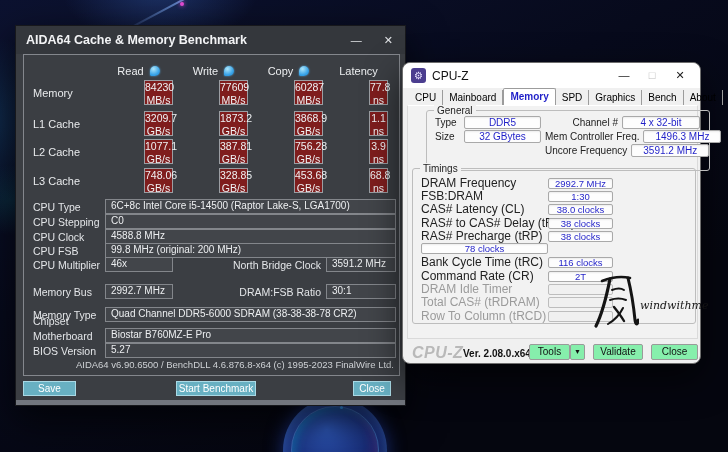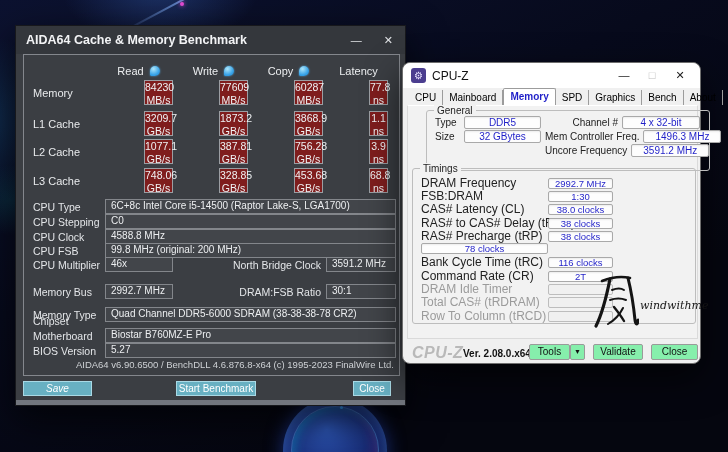--- a/index.html
+++ b/index.html
@@ -48,21 +48,21 @@
     padding-left:9px; padding-right:3px; height:13px; align-items:center; }
   .info-row.split { grid-template-columns:72px 68px 1fr 70px; }
   .info-label { font-size:10.5px; color:#e3e5e8; }
   .info-label2 { font-size:10.5px; color:#e3e5e8; text-align:right; padding-right:5px; }
   .info-box { height:15px; line-height:11px; font-size:10px; color:#edeff1; padding-left:5px;
     background:#42454a; border:1px solid #83868b; }
   .aida-footer { position:absolute; right:5px; top:304px; font-size:9.5px; color:#ced1d5; }
 
   .btn-teal { position:absolute; top:355px; height:15px; background:#68b0c2; border:1px solid #a9d9e5;
     color:#fff; font-size:10px; text-align:center; line-height:13px; cursor:default; }
-  .btn-save  { left:7px;   width:69px;font-style:italic; }
+  .btn-save  { left:7px;   width:53px; }
   .btn-start { left:160px; width:80px; }
   .btn-close { left:337px; width:38px; }
 
   
   .cpuz { position:absolute; left:402px; top:62px; width:299px; height:302px; z-index:2;
     background:#f0f0f0; border:1px solid #6e6e6e; border-radius:8px; box-shadow:0 14px 36px rgba(0,0,0,.65); color:#000; }
   .cpuz-titlebar { height:25px; background:#fff; border-radius:8px 8px 0 0; display:flex; align-items:center; padding:0 6px 0 8px; gap:6px; }
   .cpuz-title { font-size:12px; color:#111; }
   .cpuz-icon { width:15px; height:15px; border-radius:3px; background:#4b3d8f; color:#e9e4ff;
     font-size:10px; line-height:15px; text-align:center; }

